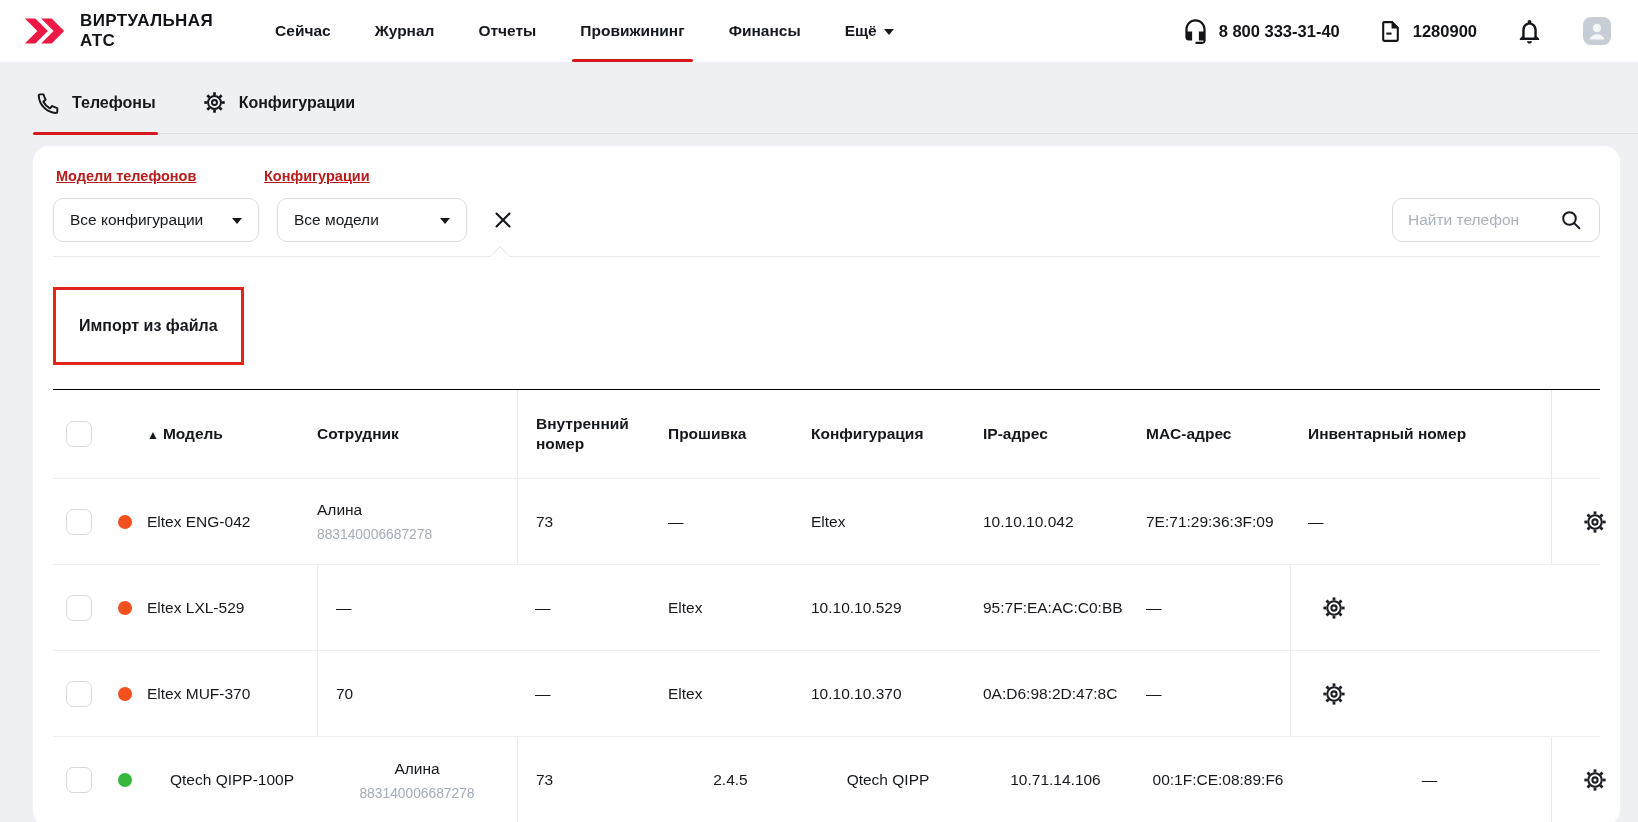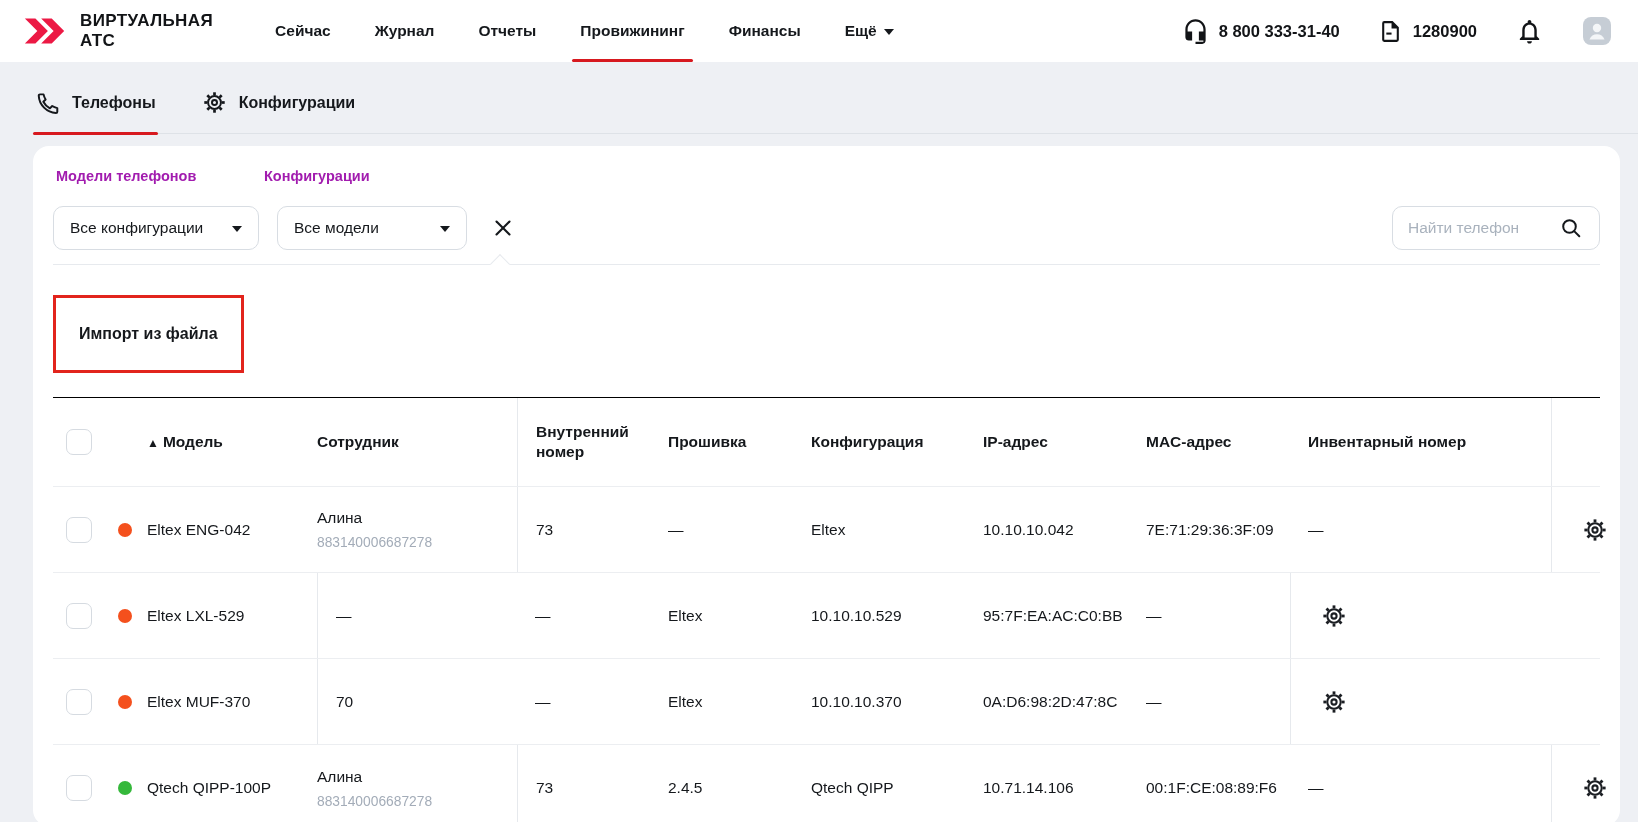--- a/index.html
+++ b/index.html
@@ -20,41 +20,41 @@
   .contact{display:flex;align-items:center;gap:10px;font-size:16.5px;font-weight:bold;color:#121417;}
   .iconbtn{display:flex;align-items:center;justify-content:center;cursor:pointer;}
   
   .subtabs{margin-left:35px;padding-top:28px;display:flex;gap:46px;border-bottom:1px solid #DEE2E7;}
   .subtab{display:flex;align-items:center;gap:12px;font-size:16px;font-weight:bold;color:#15181c;padding-bottom:18px;position:relative;cursor:pointer;}
   .subtab.active::after{content:"";position:absolute;left:-2px;right:-2px;bottom:-2px;height:3px;background:#D7191F;border-radius:2px;}
   
   .card{margin:12px 18px 0 33px;background:#fff;border-radius:16px;padding:22px 20px 0 20px;height:680px;}
   .filter-labels{display:flex;gap:18px;}
   .filter-col-1{width:190px;} .filter-col-2{width:206px;}
-  .filter-label{font-size:14.5px;font-weight:bold;color:#a21caf;padding-left:3px;margin-bottom:22px;}
+  .filter-label{font-size:14.5px;font-weight:bold;color:#b91c1c;padding-left:3px;margin-bottom:14px;text-decoration:underline;}
   .filter-controls{display:flex;align-items:center;gap:18px;}
   .select{height:44px;border:1px solid #D8DDE3;border-radius:10px;display:flex;align-items:center;justify-content:space-between;padding:0 16px;font-size:15.5px;color:#15181c;cursor:pointer;background:#fff;}
   .select .caret-down{border-top-color:#15181c;}
   .clear-btn{margin-left:6px;cursor:pointer;display:flex;align-items:center;}
   .search-box{margin-left:auto;width:208px;height:44px;border:1px solid #D8DDE3;border-radius:10px;display:flex;align-items:center;padding:0 16px 0 15px;background:#fff;}
   .search-box input{border:none;outline:none;flex:1;font-size:15.5px;font-family:inherit;color:#15181c;min-width:0;}
   .search-box input::placeholder{color:#A9B2BD;}
   .filter-divider{margin-top:14px;position:relative;border-top:1px solid #E7EAEE;}
   .notch{position:absolute;left:440px;top:-8px;width:14px;height:14px;background:#fff;border-left:1px solid #E7EAEE;border-top:1px solid #E7EAEE;transform:rotate(45deg);}
   .annotation{display:inline-block;border:3px solid #E2241C;margin-top:30px;}
   .import-btn{display:block;background:#fff;border:none;padding:27px 23px;font-size:16px;font-weight:bold;font-family:inherit;color:#15181c;cursor:pointer;}
   
   .table{margin-top:24px;}
   .grid{display:grid;grid-template-columns:50px 44px 170px 200px 133px 143px 172px 163px 162px 261px minmax(0,1fr);align-items:center;}
   .thead{height:90px;border-top:1px solid #000000;border-bottom:1px solid #ECEEF1;}
   .th{font-size:15.5px;font-weight:bold;color:#15181c;line-height:1.3;}
   .th-model{color:#1877D2;cursor:pointer;}
   .sort-tri{font-size:12px;margin-right:4px;}
   .trow{height:86px;border-bottom:1px solid #ECEEF1;}
-  .trow:last-child{border-bottom:none;}
+  .trow:last-child{border-bottom:none;text-align:center;}
   .cell{font-size:15.5px;color:#15181c;}
   .pad{padding-left:18px;}
   .vline{border-left:1px solid #E6E9ED;align-self:stretch;display:flex;align-items:center;}
   .c-check{display:flex;justify-content:flex-start;padding-left:13px;}
   .checkbox{width:26px;height:26px;border:1.5px solid #D6DBE1;border-radius:7px;background:#fff;cursor:pointer;display:inline-block;}
   .c-dot{display:flex;justify-content:center;}
   .dot{width:14px;height:14px;border-radius:50%;display:inline-block;}
   .emp-name{font-size:15.5px;color:#15181c;}
   .emp-link{font-size:15.5px;color:#1877D2;cursor:pointer;text-decoration:none;}
   .emp-sub{font-size:13.8px;color:#A3ACB8;margin-top:8px;}

